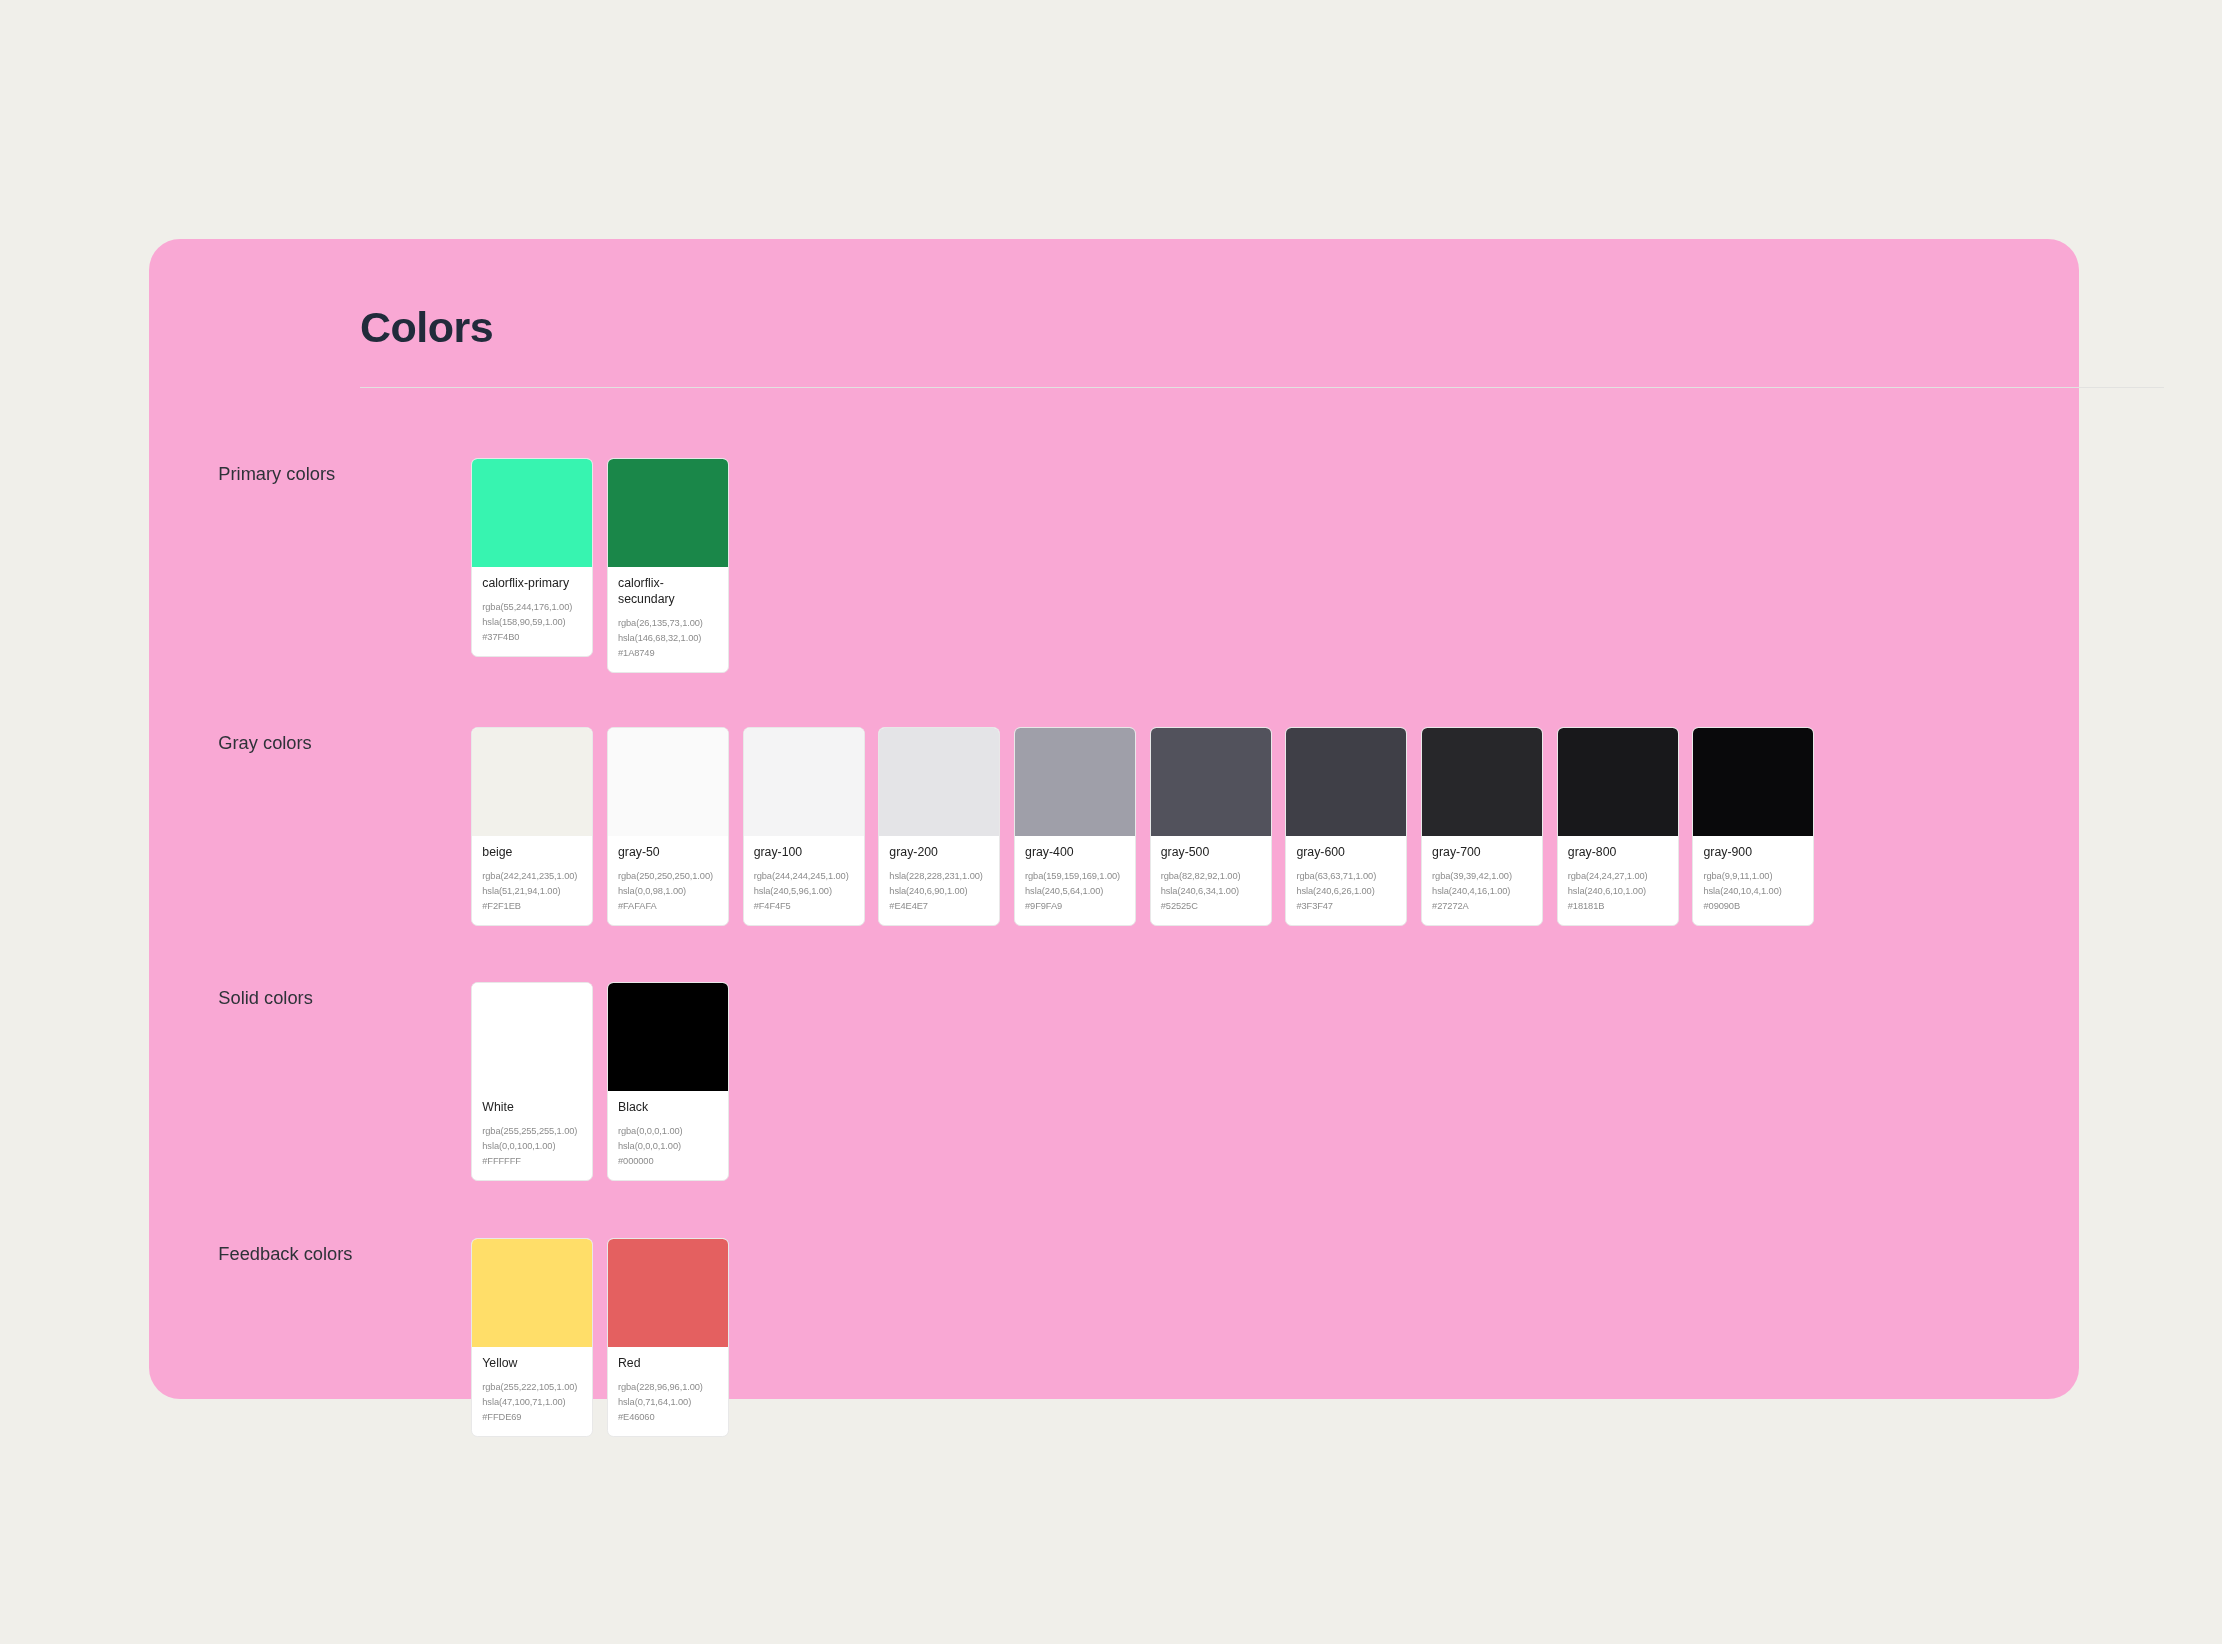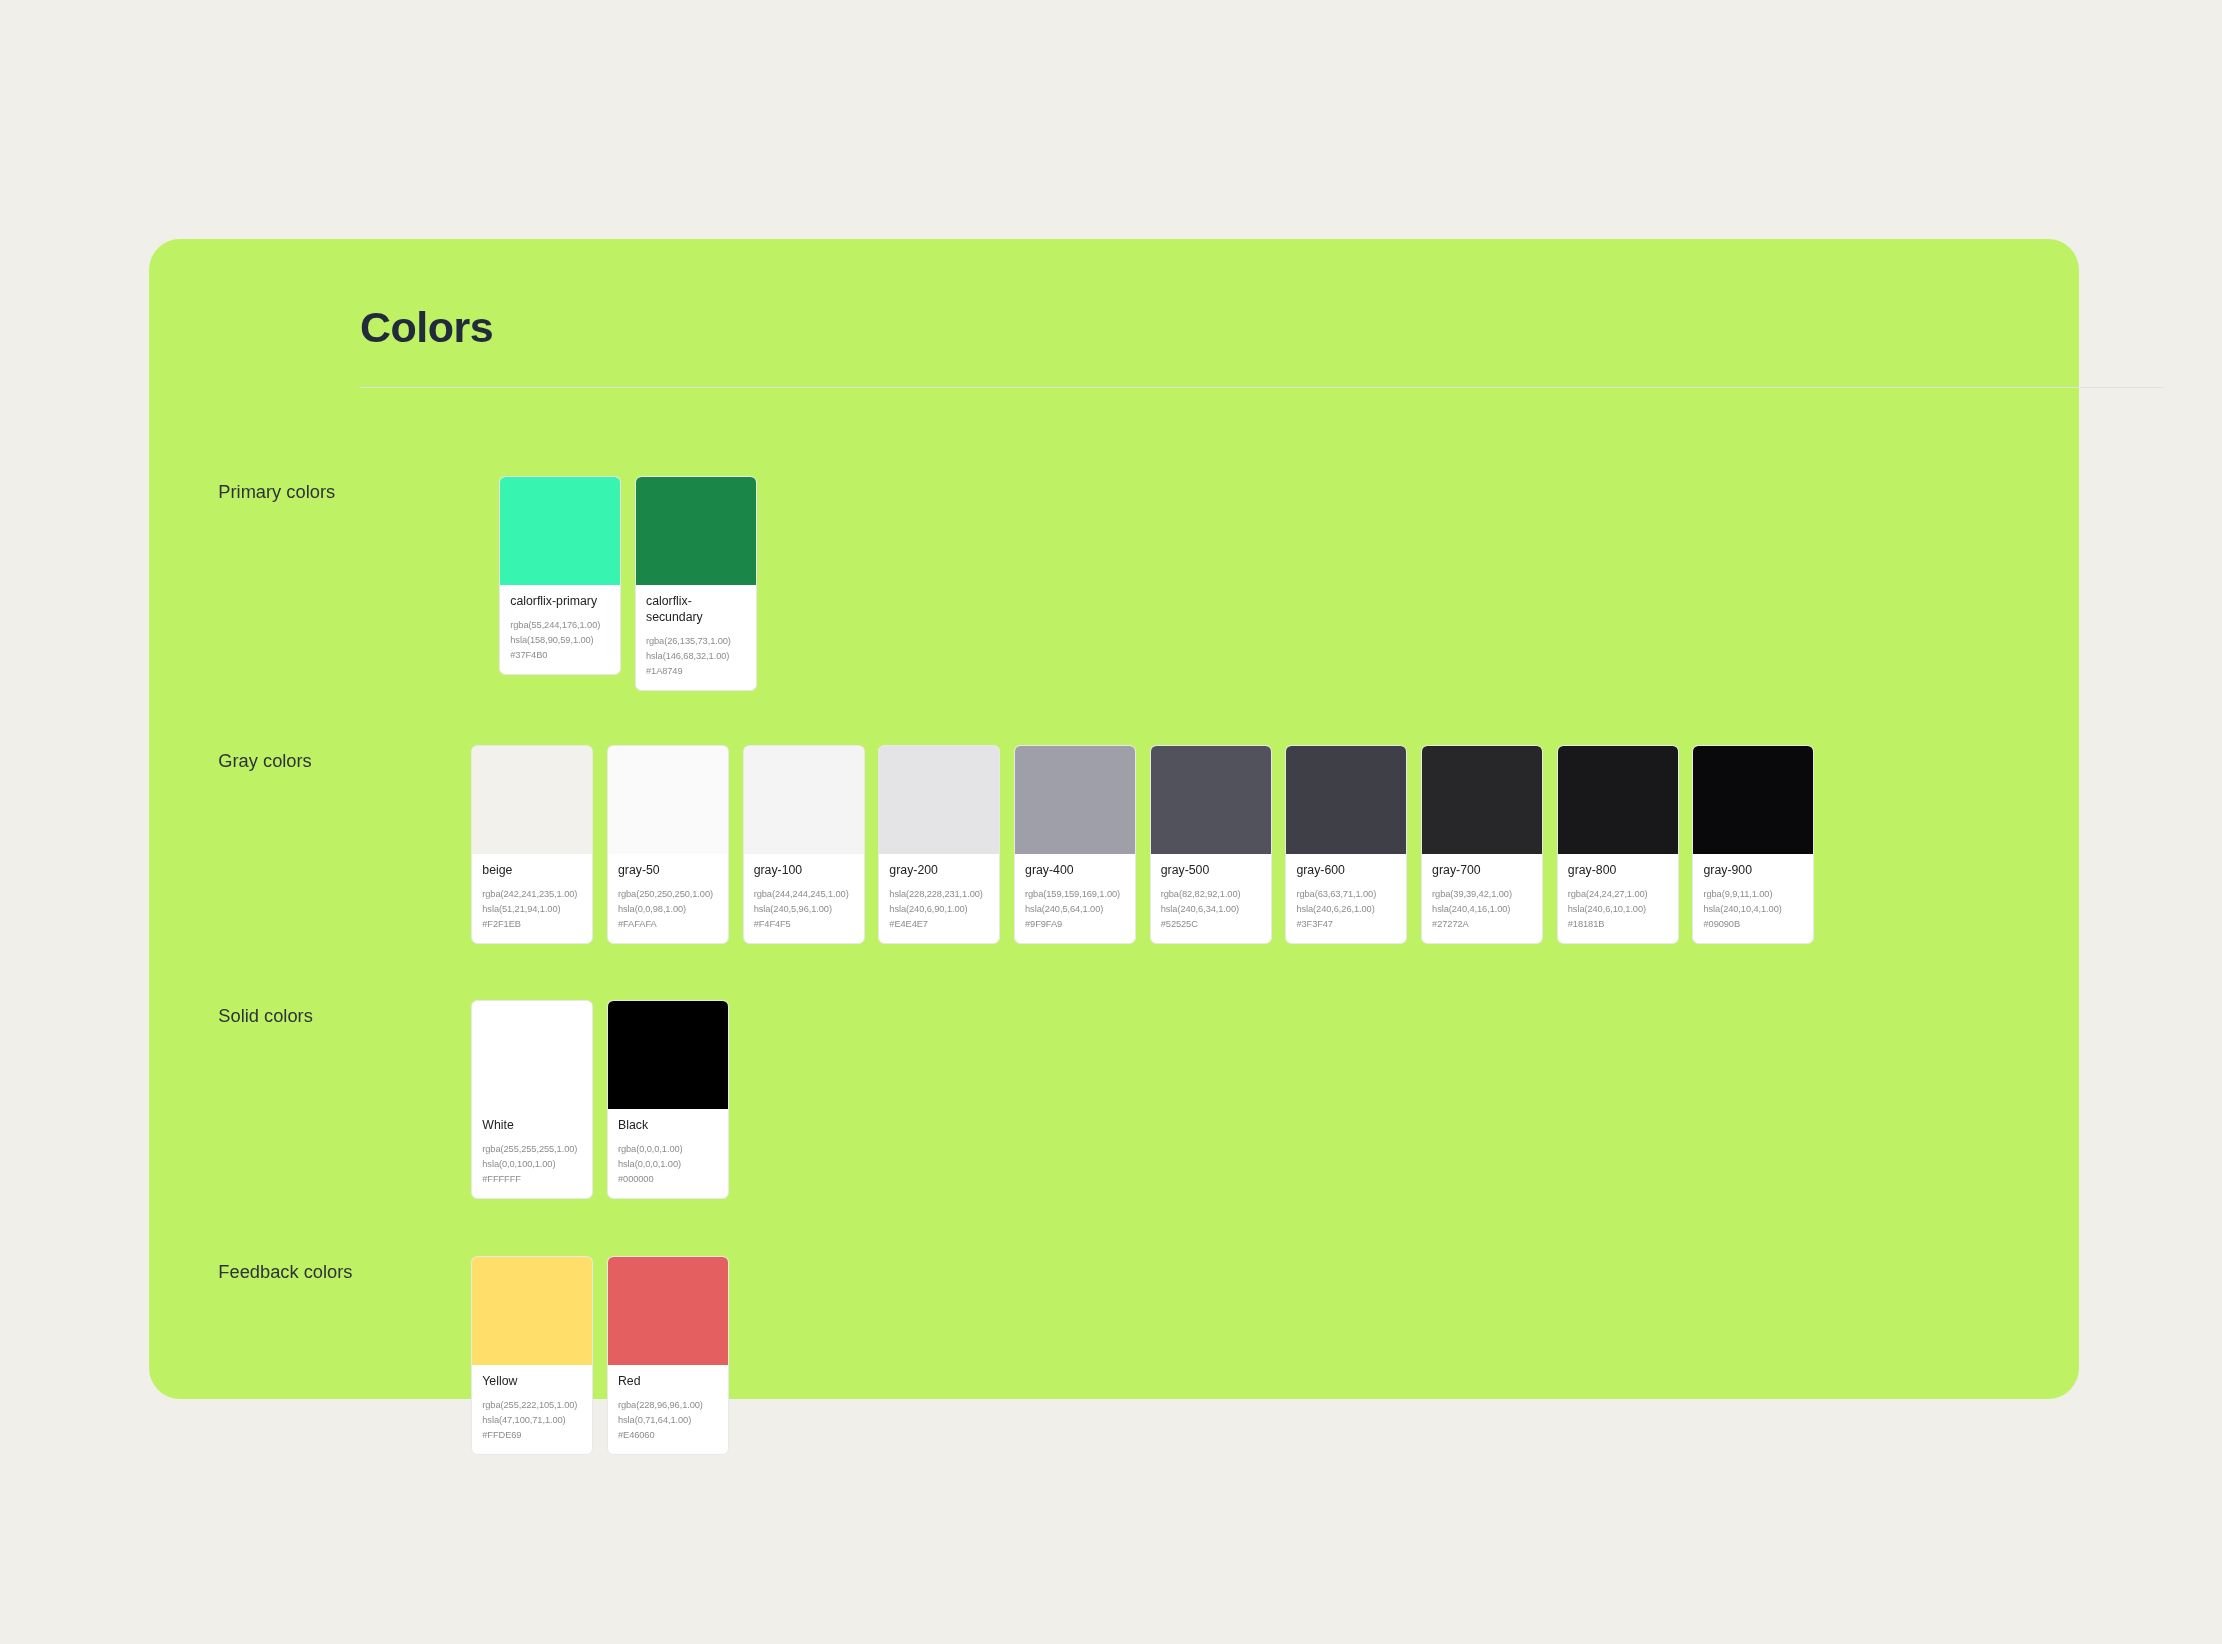--- a/index.html
+++ b/index.html
@@ -19,21 +19,21 @@
     height: 1645px;
     overflow: hidden;
   }
 
   .panel {
     position: absolute;
     left: 149px;
     top: 239px;
     width: 1930px;
     height: 1160px;
-    background: #bef264;
+    background: #f9a8d4;
     border-radius: 31px;
   }
 
   .panel-inner {
     padding: 66px 101px 0 62px;
   }
 
   .page-title {
     font-size: 43px;
     font-weight: 700;
@@ -109,21 +109,21 @@
   .card-value {
     display: block;
     font-size: 9.3px;
     color: #8C8C8C;
     line-height: 1.62;
     letter-spacing: -0.1px;
     white-space: nowrap;
   }
 
   
-  .section-primary   { margin-top: 88px; gap: 28px; }
+  .section-primary   { margin-top: 70px; }
   .section-gray      { margin-top: 54px; }
   .section-solid     { margin-top: 56px; }
   .section-feedback  { margin-top: 57px; }
 
   .section-primary .card-swatch   { height: 108px; flex-basis: 108px; }
   .section-gray .card-swatch      { height: 108px; flex-basis: 108px; }
   .section-solid .card-swatch     { height: 108px; flex-basis: 108px; }
   .section-feedback .card-swatch  { height: 108px; flex-basis: 108px; }
 </style>
 </head>

